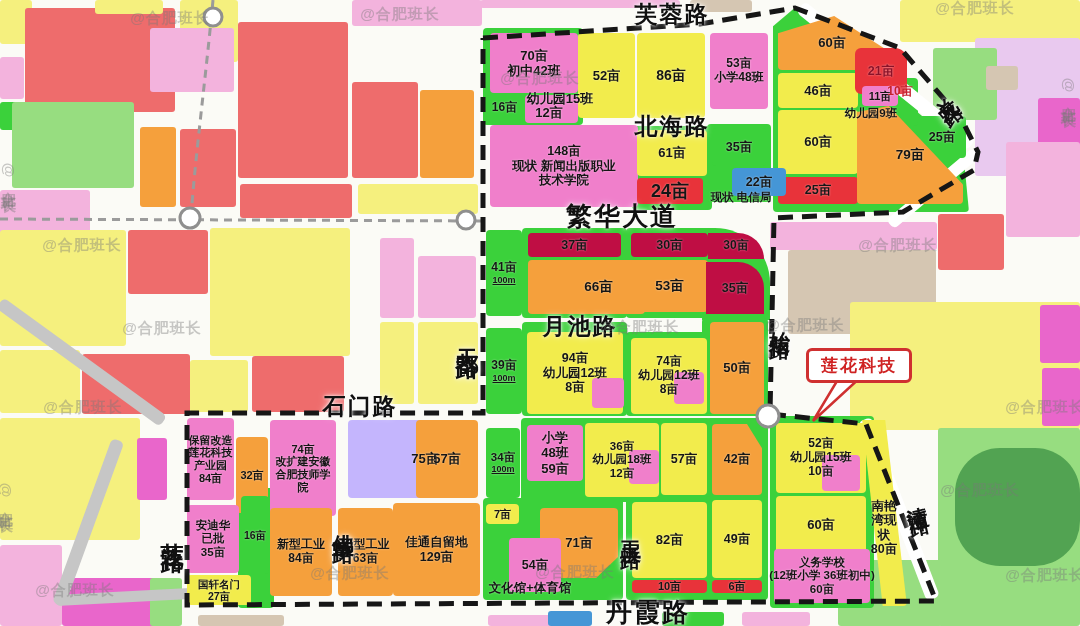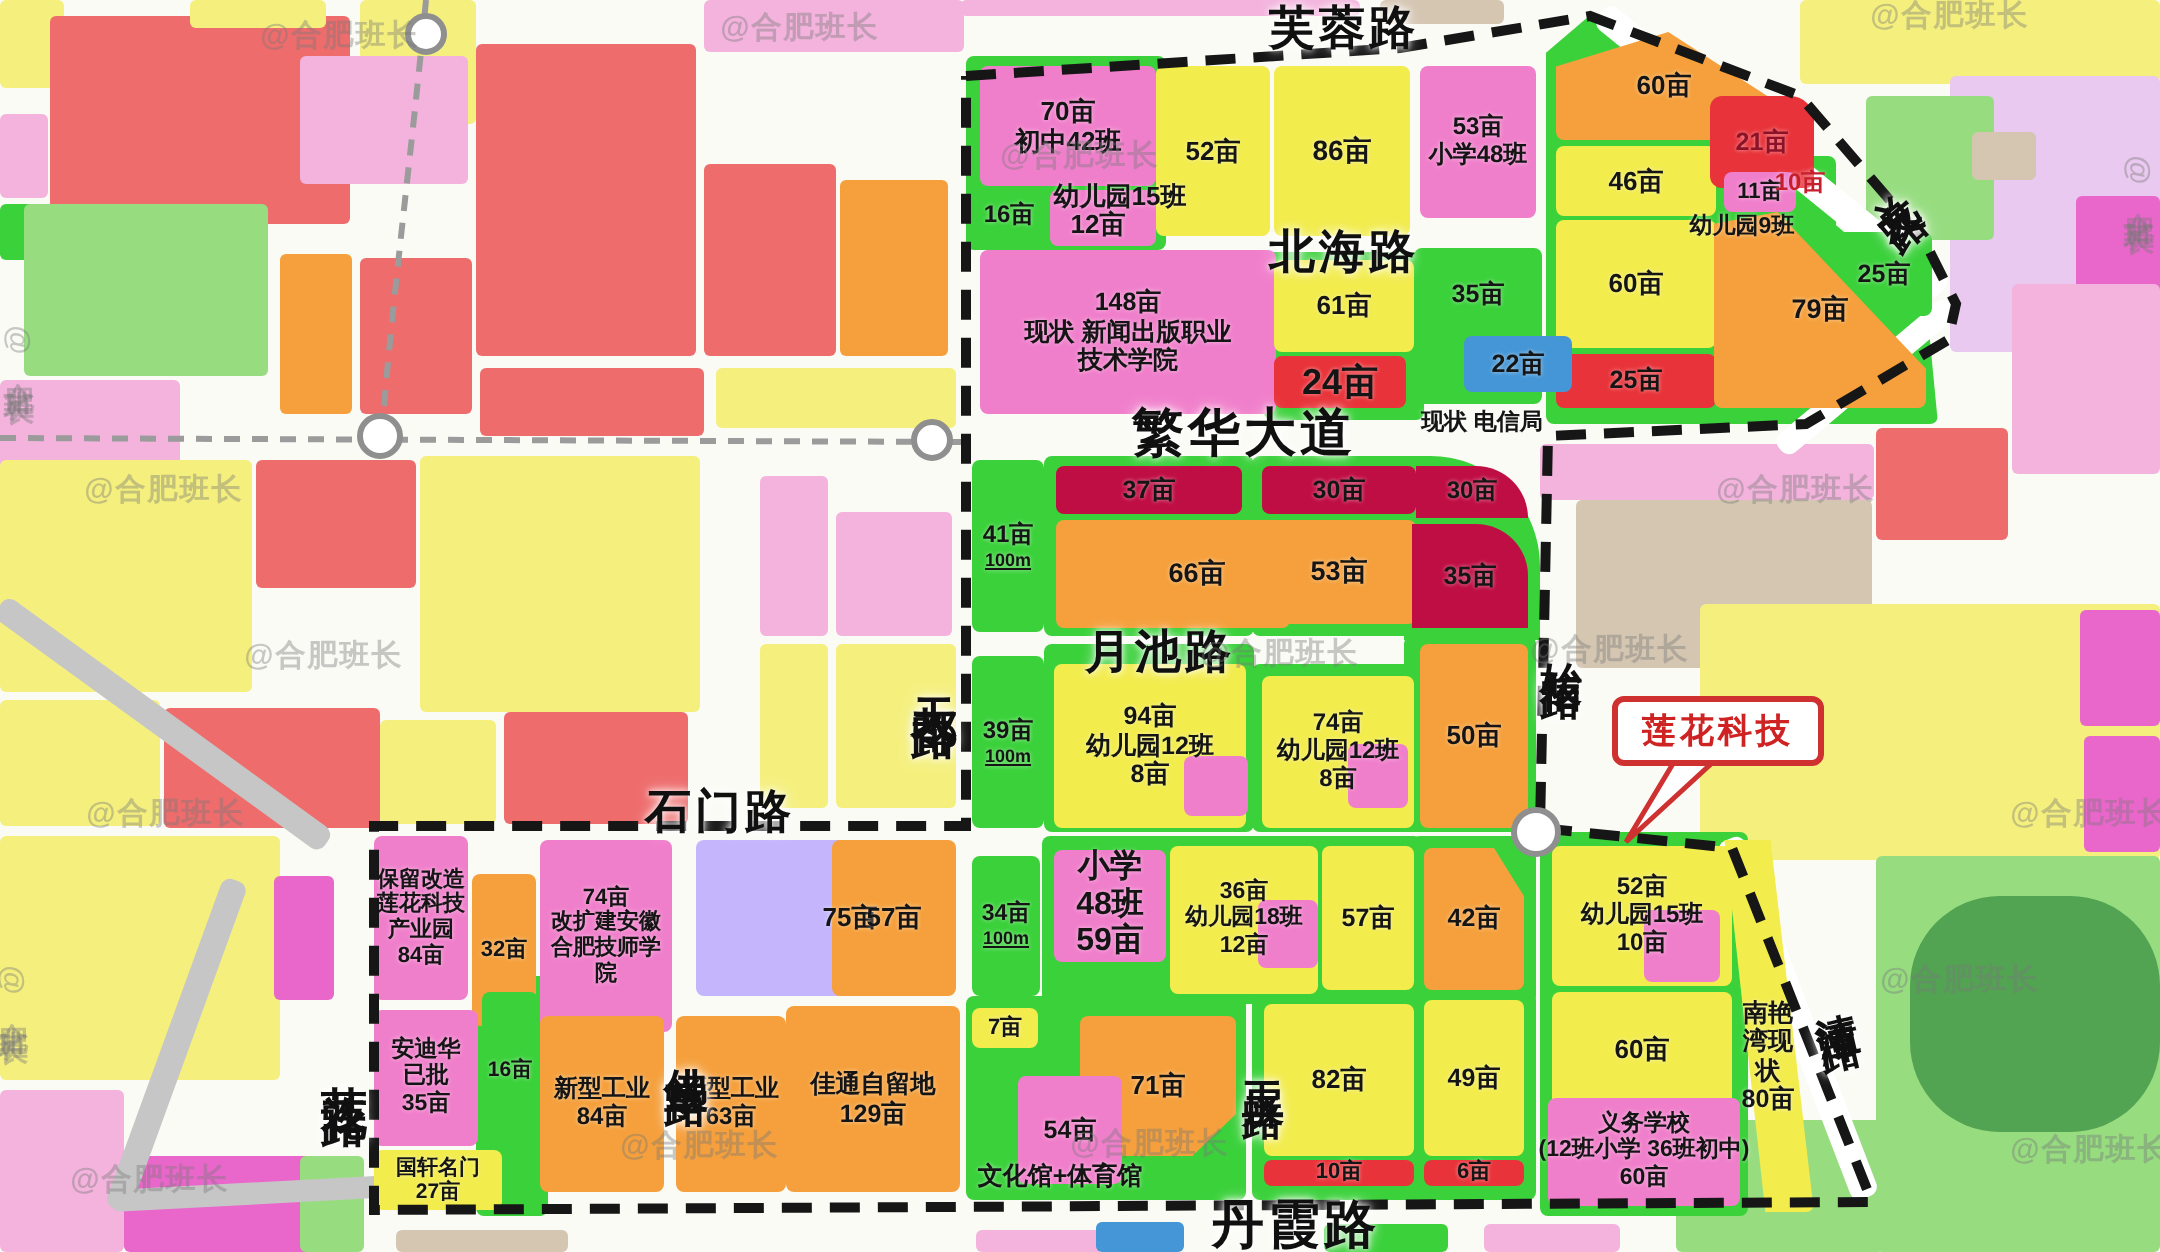--- a/index.html
+++ b/index.html
@@ -265,21 +265,21 @@
       <span>63亩</span>
     </div>
     <div class="parcel" style="left: 393px; top: 503px; width: 87px; height: 93px; background: rgb(245, 160, 60); font-size: 12.5px;">
       <span>佳通自留地</span>
       <span>129亩</span>
     </div>
     <div class="parcel" style="left: 486px; top: 428px; width: 34px; height: 70px; background: rgb(59, 209, 59); font-size: 11.5px;">
       <span>34亩</span>
       <span class="dim">100m</span>
     </div>
-    <div class="parcel" style="left: 527px; top: 425px; width: 56px; height: 56px; background: rgb(240, 127, 203); font-size: 16px;">
+    <div class="parcel" style="left: 527px; top: 425px; width: 56px; height: 56px; background: rgb(240, 127, 203); font-size: 13px;">
       <span>小学</span>
       <span>48班</span>
       <span>59亩</span>
     </div>
     <div class="parcel" style="left: 585px; top: 423px; width: 74px; height: 74px; background: rgb(242, 236, 76); font-size: 11.5px;">
       <span>36亩</span>
       <span>幼儿园18班</span>
       <span>12亩</span>
     </div>
     <div class="parcel chip" style="left: 629px; top: 450px; width: 30px; height: 34px; background: rgb(240, 127, 203); font-size: 12.5px;"></div>
@@ -330,21 +330,21 @@
     </div>
     <div class="flabel" style="left: 549px; top: 113px; font-size: 13px;">
       <div>12亩</div>
     </div>
     <div class="flabel" style="left: 871px; top: 114px; font-size: 11.5px;">
       <div>幼儿园9班</div>
     </div>
     <div class="flabel" style="left: 900px; top: 92px; font-size: 12px; color: rgb(197, 31, 46);">
       <div>10亩</div>
     </div>
-    <div class="flabel" style="left: 741px; top: 212px; font-size: 11.5px;">
+    <div class="flabel" style="left: 741px; top: 198px; font-size: 11.5px;">
       <div>现状 电信局</div>
     </div>
     <div class="flabel" style="left: 530px; top: 588px; font-size: 12.5px;">
       <div>文化馆+体育馆</div>
     </div>
     <div class="flabel" style="left: 884px; top: 528px; font-size: 12.5px;">
       <div>南艳</div>
       <div>湾现</div>
       <div>状</div>
       <div>80亩</div>

